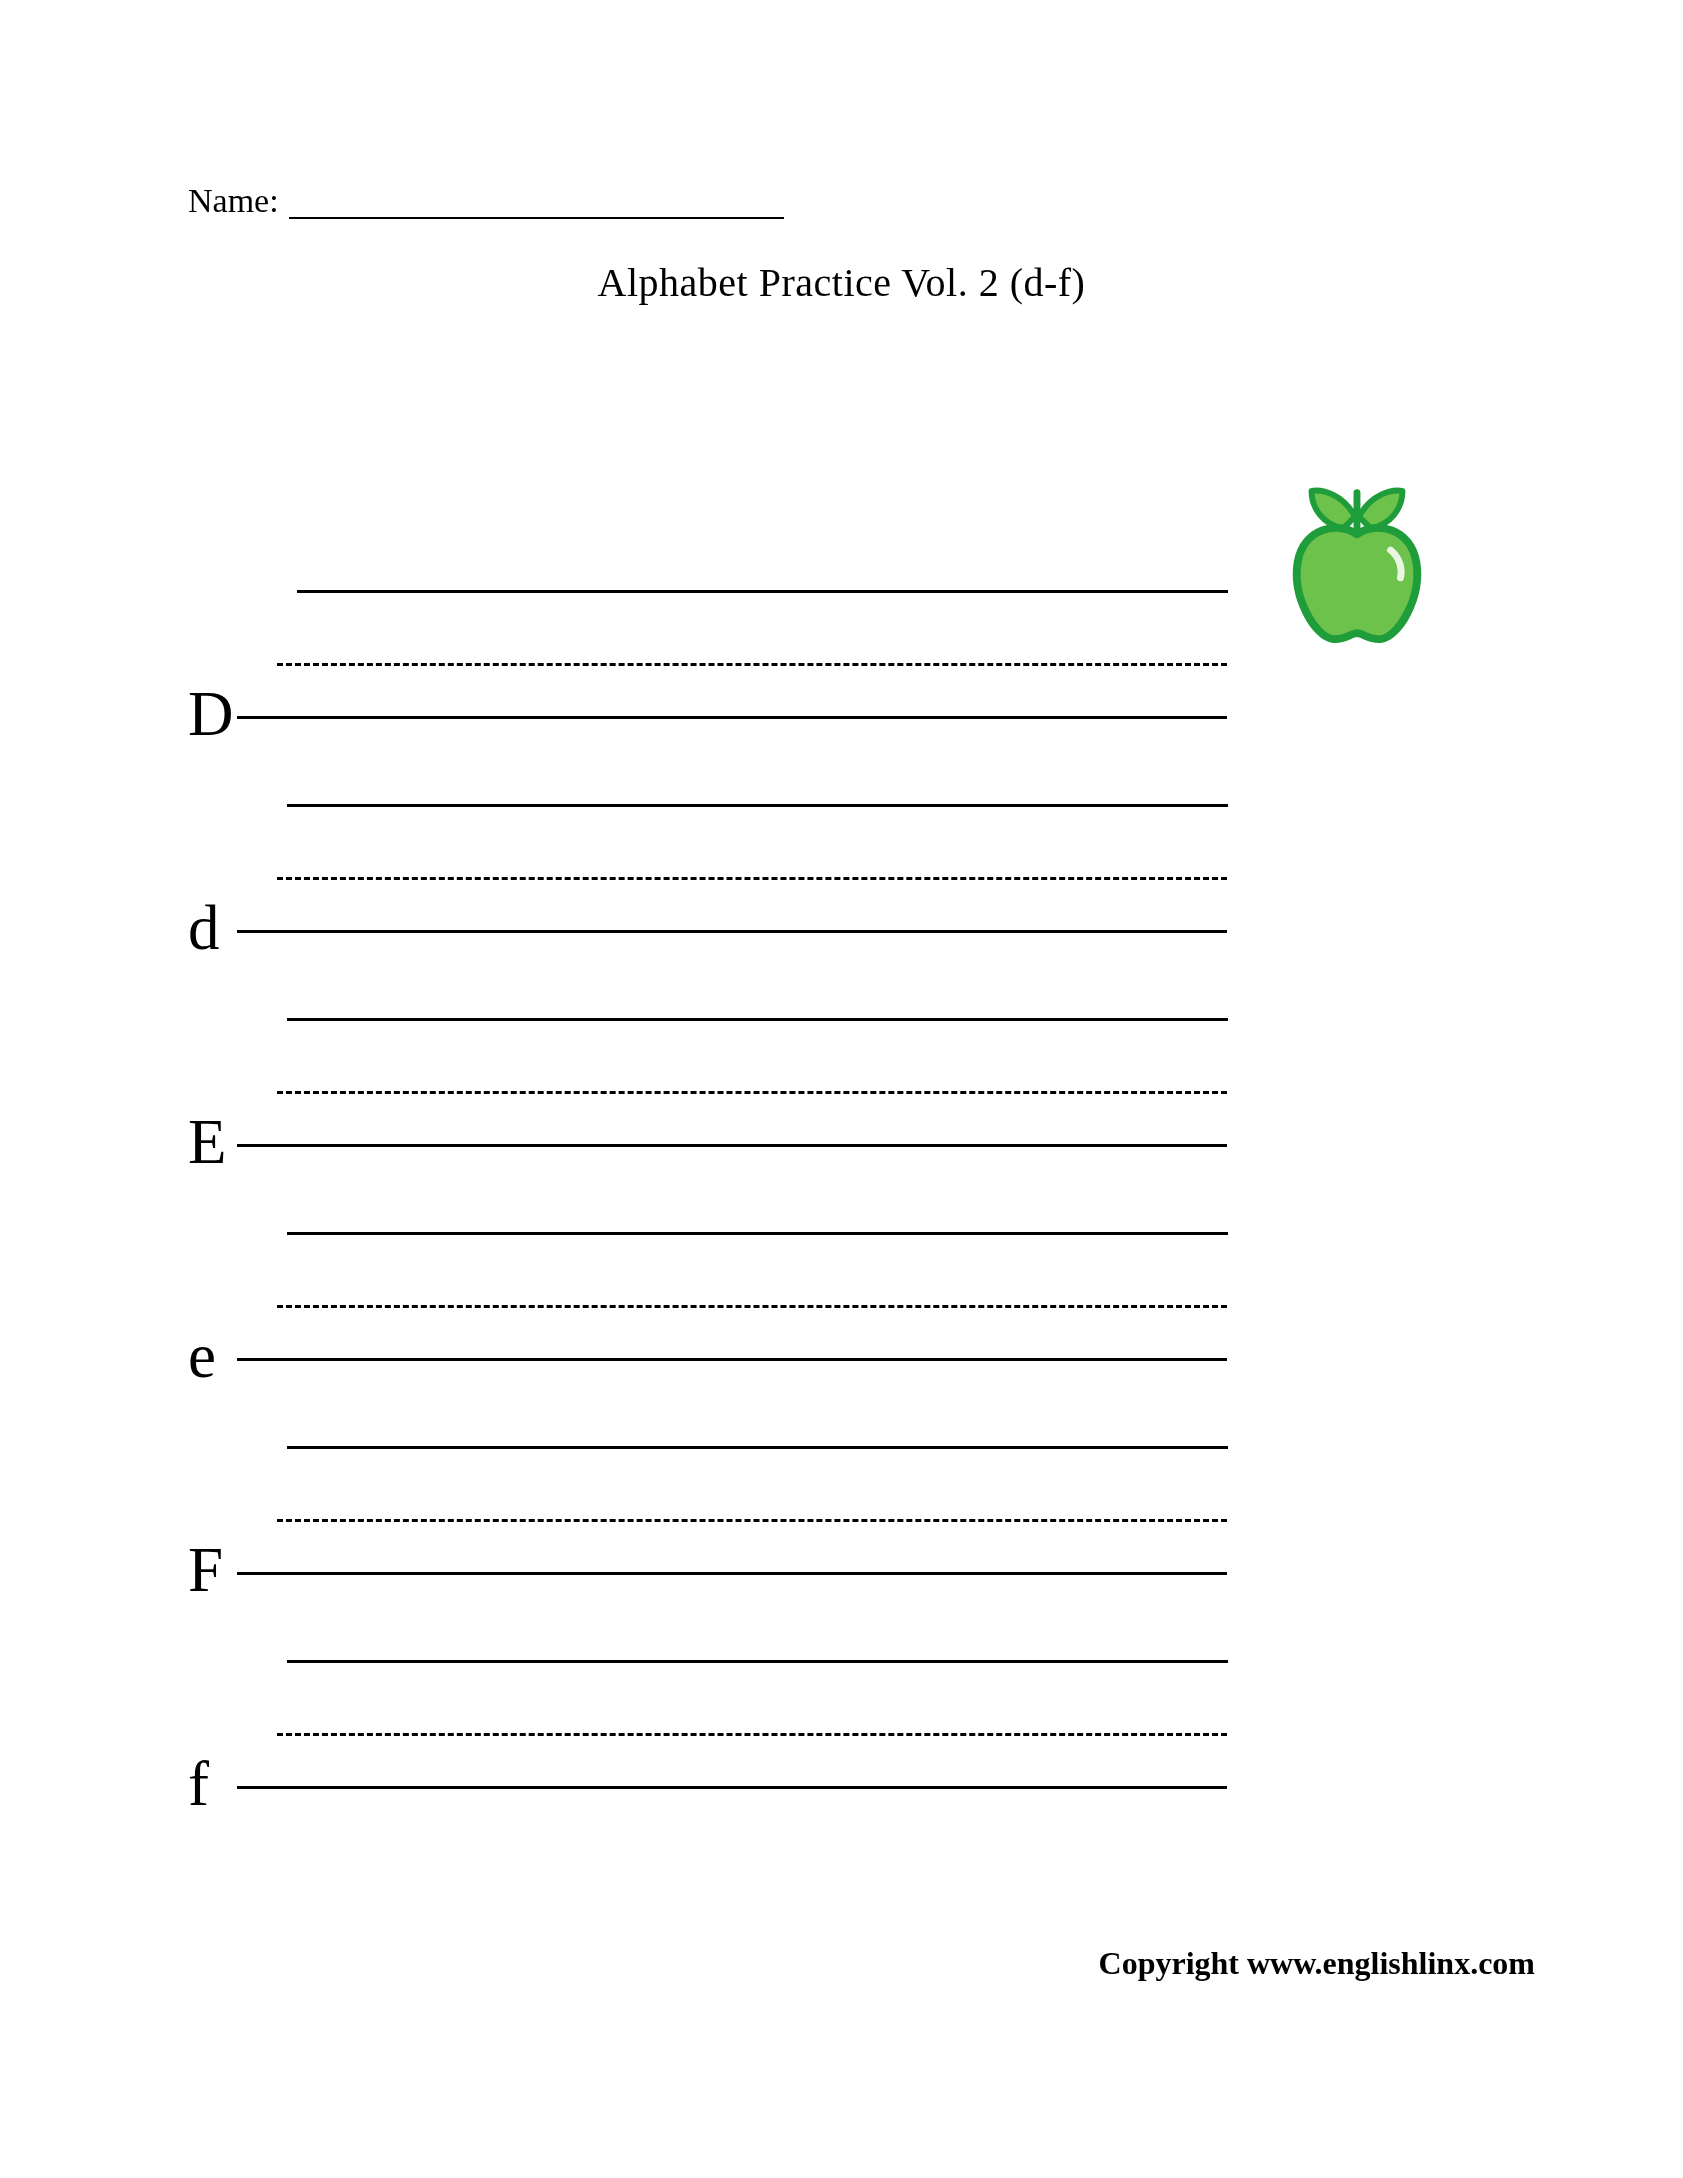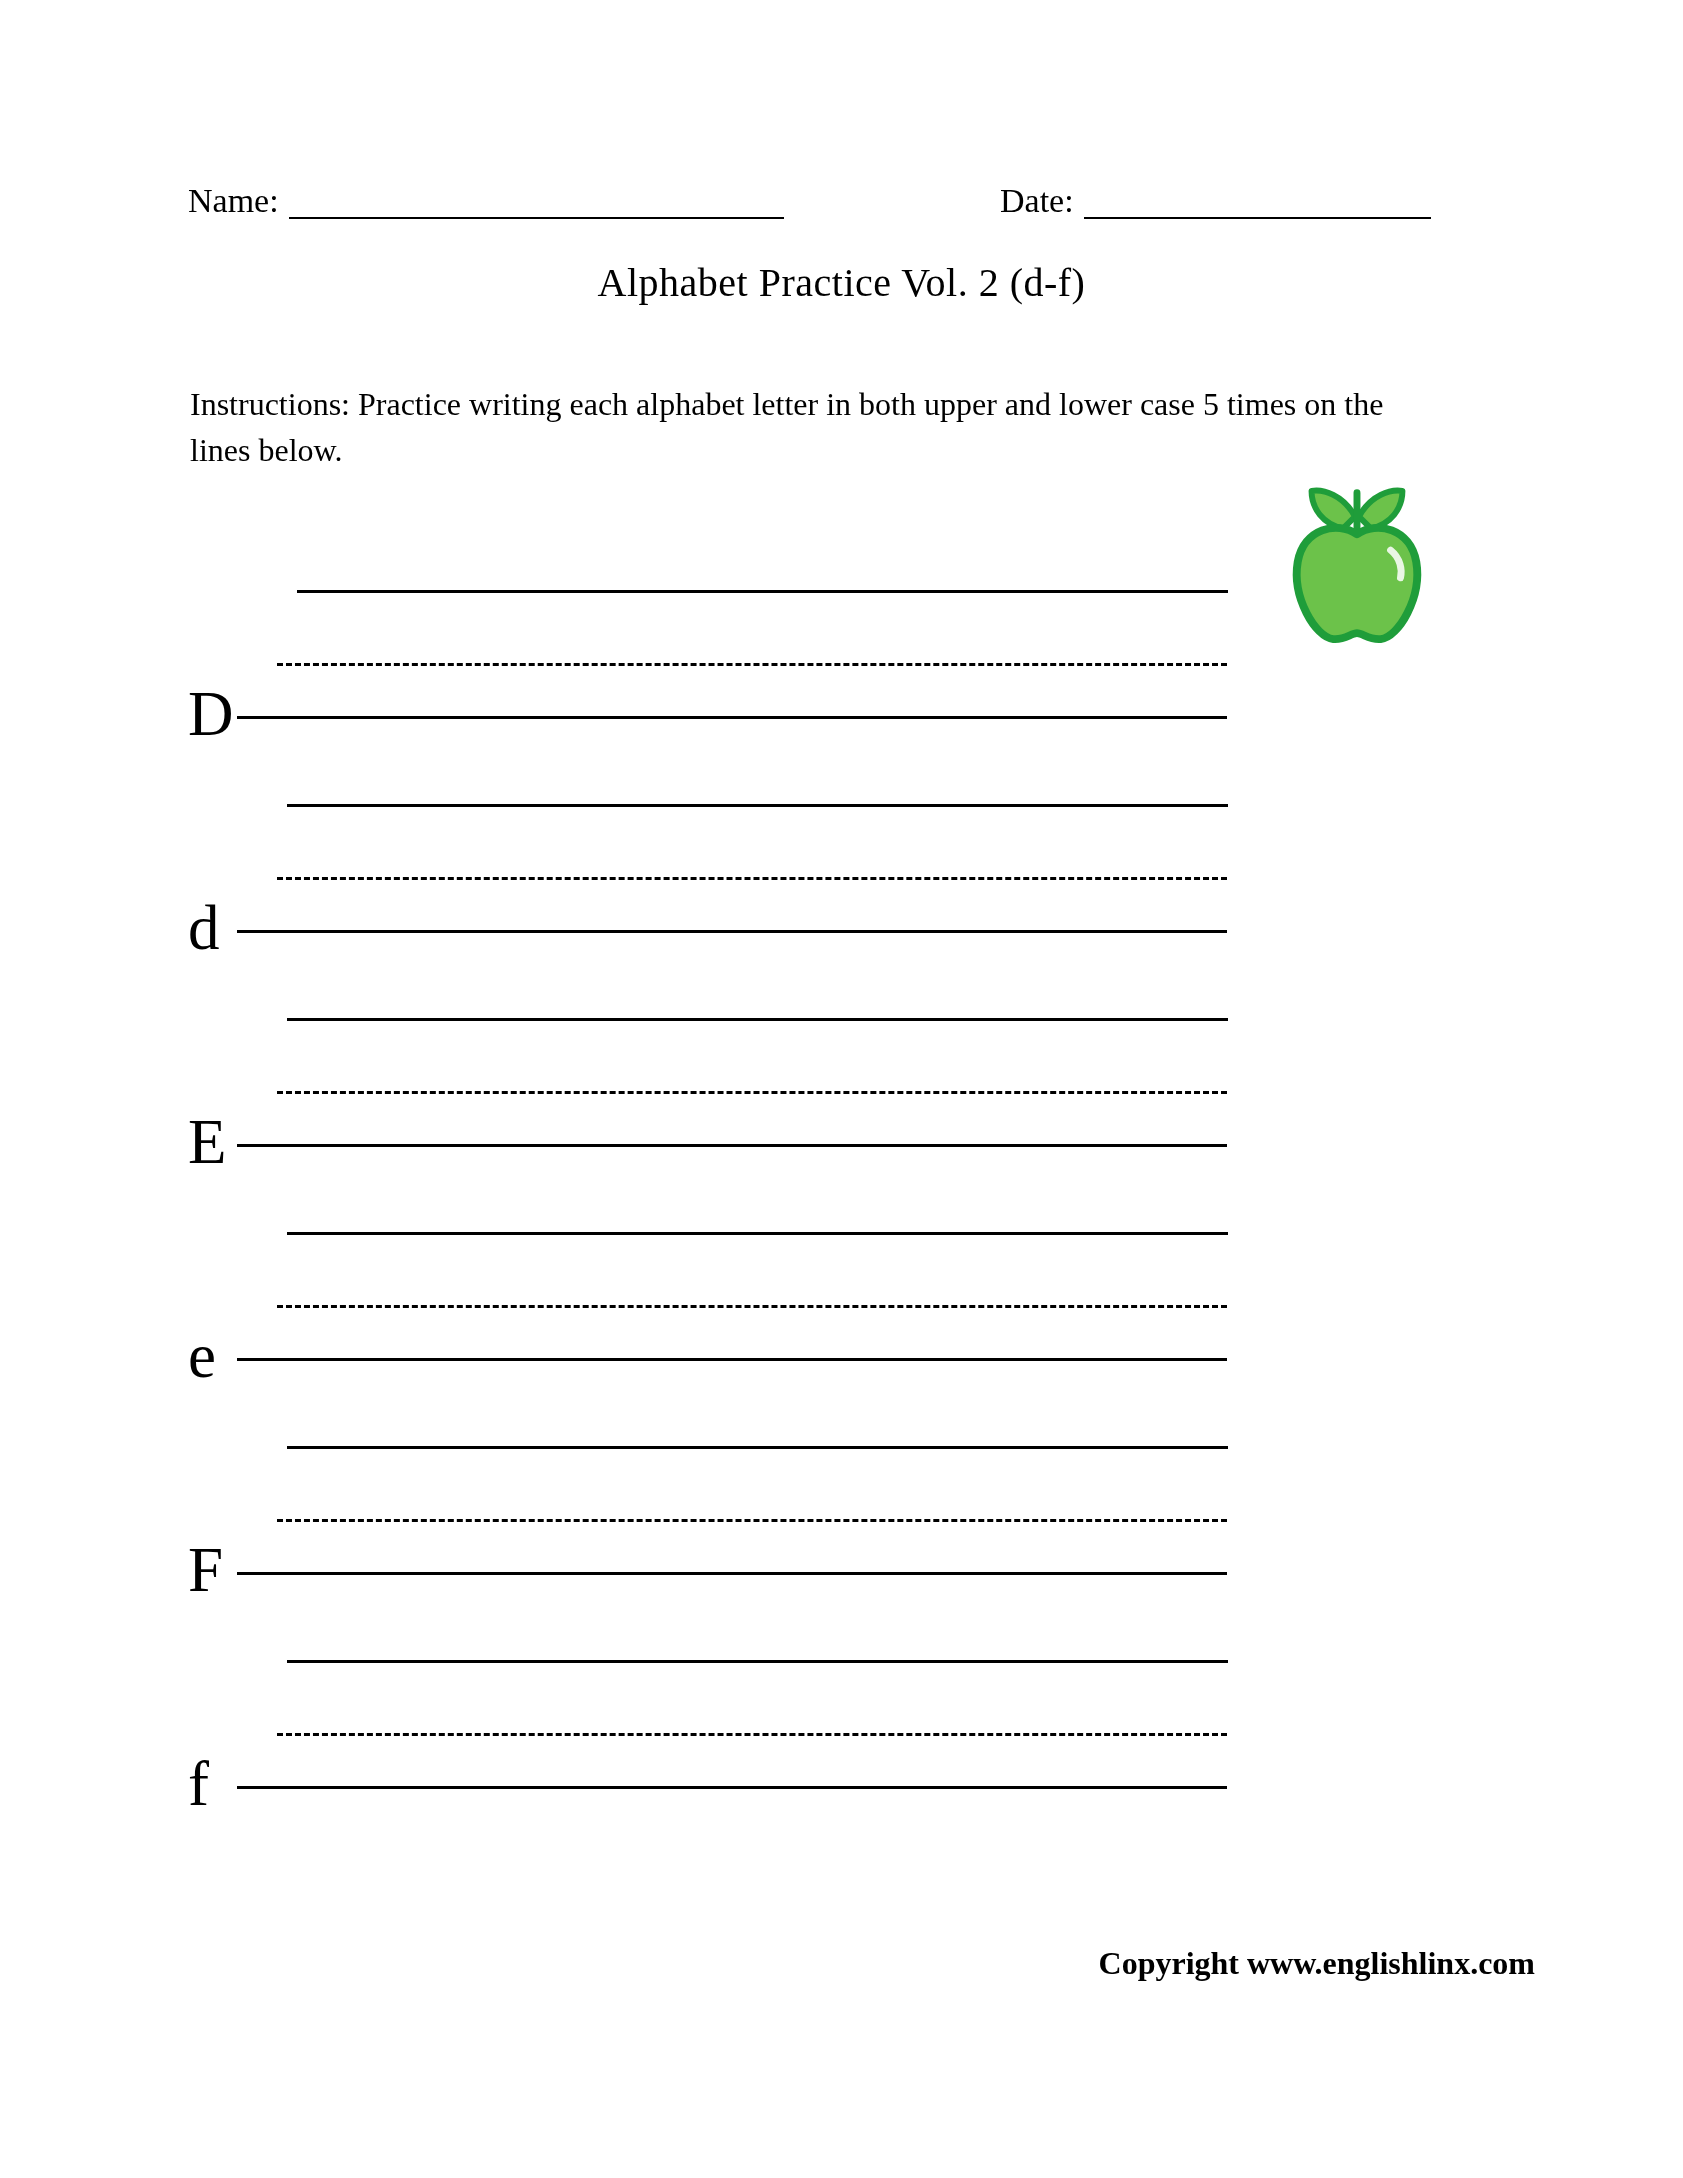--- a/index.html
+++ b/index.html
@@ -152,29 +152,24 @@
 </head>
 <body>
 
 <div class="page">
 
   <div class="name-date-row">
     <div class="field field-name">
       <span class="label">Name:</span>
       <span class="rule"></span>
     </div>
-    <div class="field field-date">
-      <span class="label">Date:</span>
-      <span class="rule"></span>
-    </div>
   </div>
 
   <div class="title">Alphabet Practice Vol. 2 (d-f)</div>
 
-  <div class="instructions">Instructions: Practice writing each alphabet letter in both upper and lower case 5 times on the lines below.</div>
 
   <div class="apple">
     <svg viewBox="0 0 170 180" width="168" height="178" aria-hidden="true">
 
       <path d="M84 44 C72 22 52 16 40 18 C40 36 52 52 72 56 Z" fill="#6cc24a" stroke="#1f9d3a" stroke-width="6" stroke-linejoin="round"></path>
       <path d="M88 44 C100 22 120 16 132 18 C132 36 120 52 100 56 Z" fill="#6cc24a" stroke="#1f9d3a" stroke-width="6" stroke-linejoin="round"></path>
       <path d="M86 58 L86 20" stroke="#1f9d3a" stroke-width="7" stroke-linecap="round" fill="none"></path>
 
       <path d="M86 62 C66 48 32 56 26 90 C20 126 44 166 62 168 C74 169 80 162 86 162
                C92 162 98 169 110 168 C128 166 152 126 146 90 C140 56 106 48 86 62 Z" fill="#6cc24a" stroke="#1f9d3a" stroke-width="8" stroke-linejoin="round"></path>

